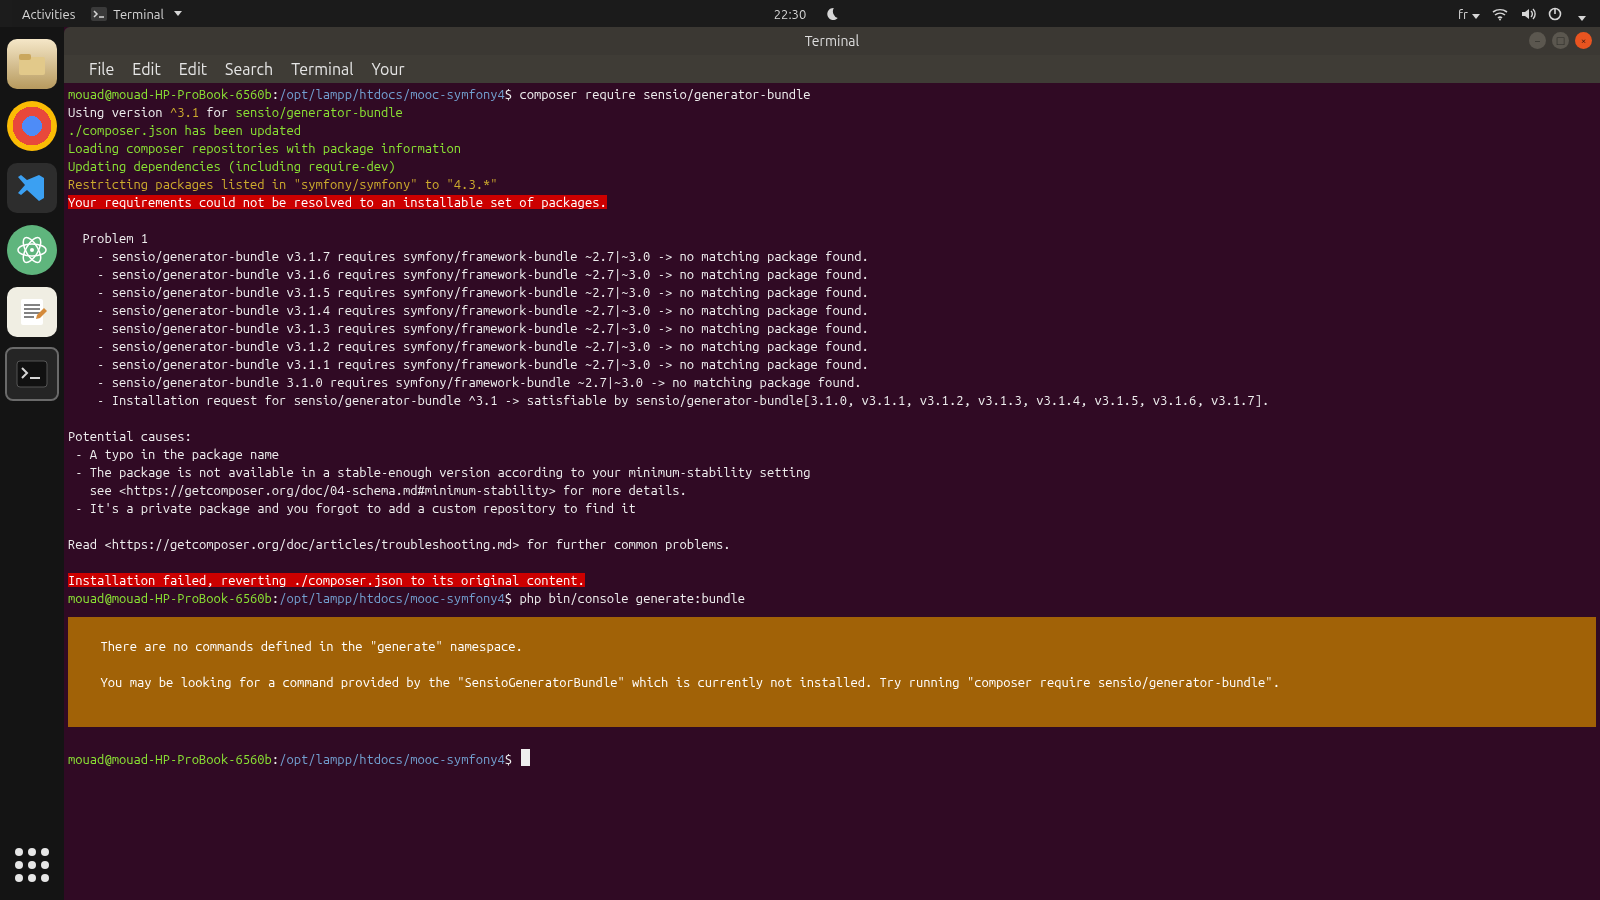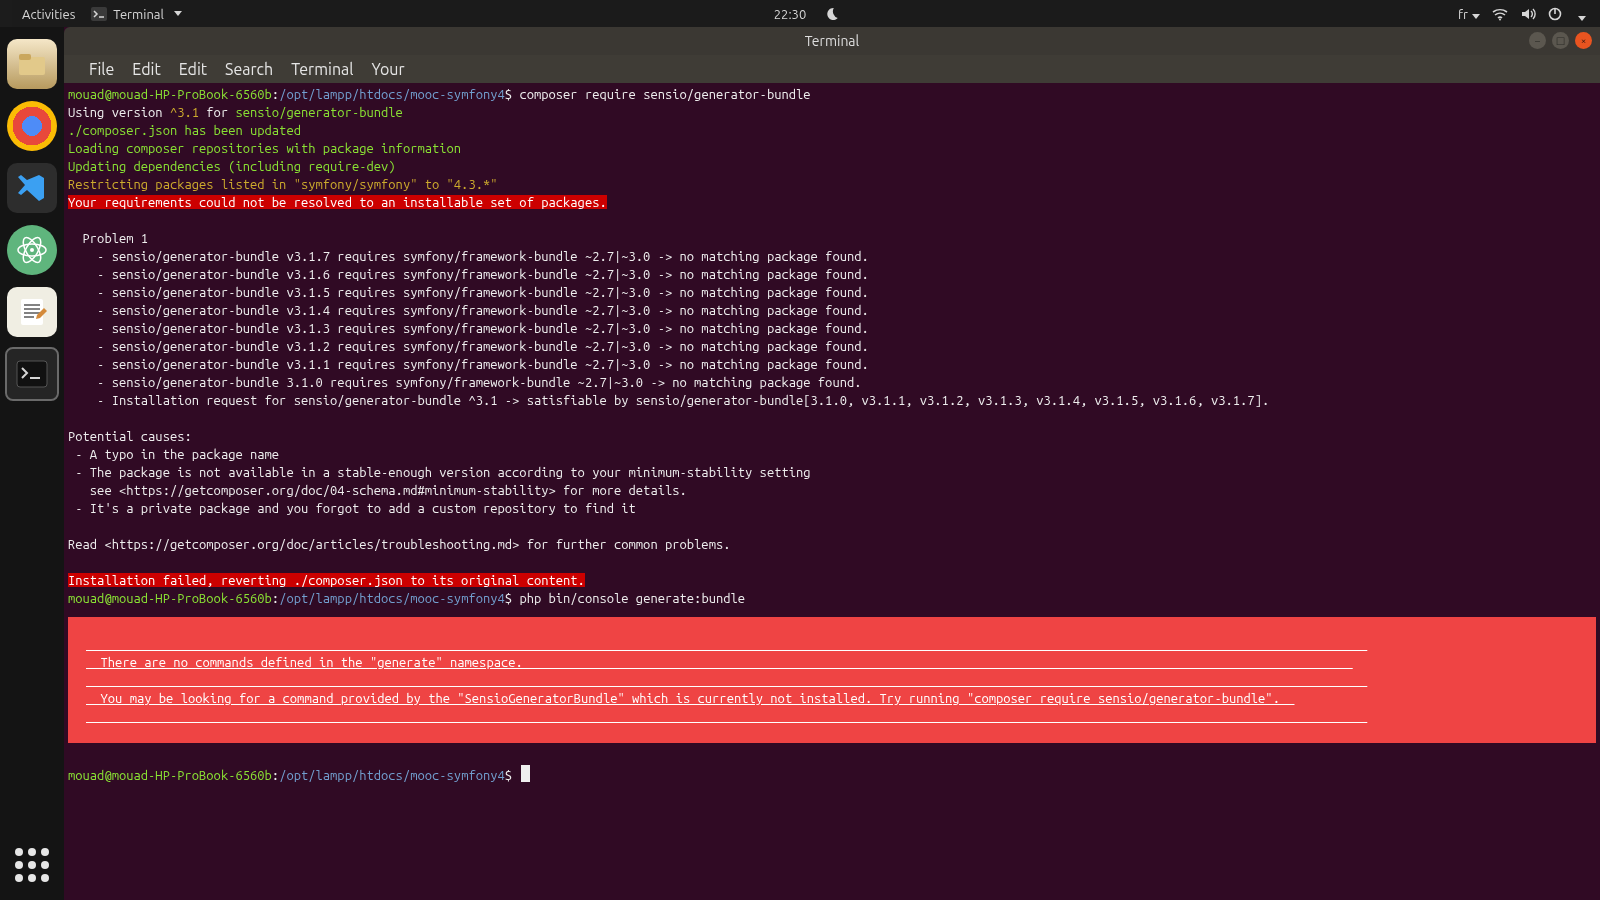--- a/index.html
+++ b/index.html
@@ -61,22 +61,22 @@
   .term-body { flex: 1; padding: 2px 4px 0 4px;
                font-family: "Ubuntu Mono","DejaVu Sans Mono",monospace;
                font-size: 13px; line-height: 18px; color: #efefef;
                white-space: pre; overflow: hidden; }
   .prompt-user { color: #8ae234; }
   .prompt-path { color: #729fcf; }
   .prompt-sep  { color: #efefef; }
   .green  { color: #8ae234; }
   .yellow { color: #cdab2d; }
   .red-inv { background: #cc0000; color: #ffffff; }
-  .error-block { background: #ef4444; color: #ffffff; display: block;
-                 padding: 18px 0 18px 0; margin: 10px 0 4px 0; text-decoration: underline;}
+  .error-block { background: #a16207; color: #ffffff; display: block;
+                 padding: 2px 0 18px 0; margin: 10px 0 4px 0;}
   .error-block .pad { padding-left: 18px; display:block; }
   .cursor { display: inline-block; width: 9px; height: 17px; background: #efefef;
             vertical-align: text-bottom; margin-left: 2px; }
 </style>
 </head>
 <body>
 
 <div class="top-panel">
   <div class="left">
     <span>Activities</span>

